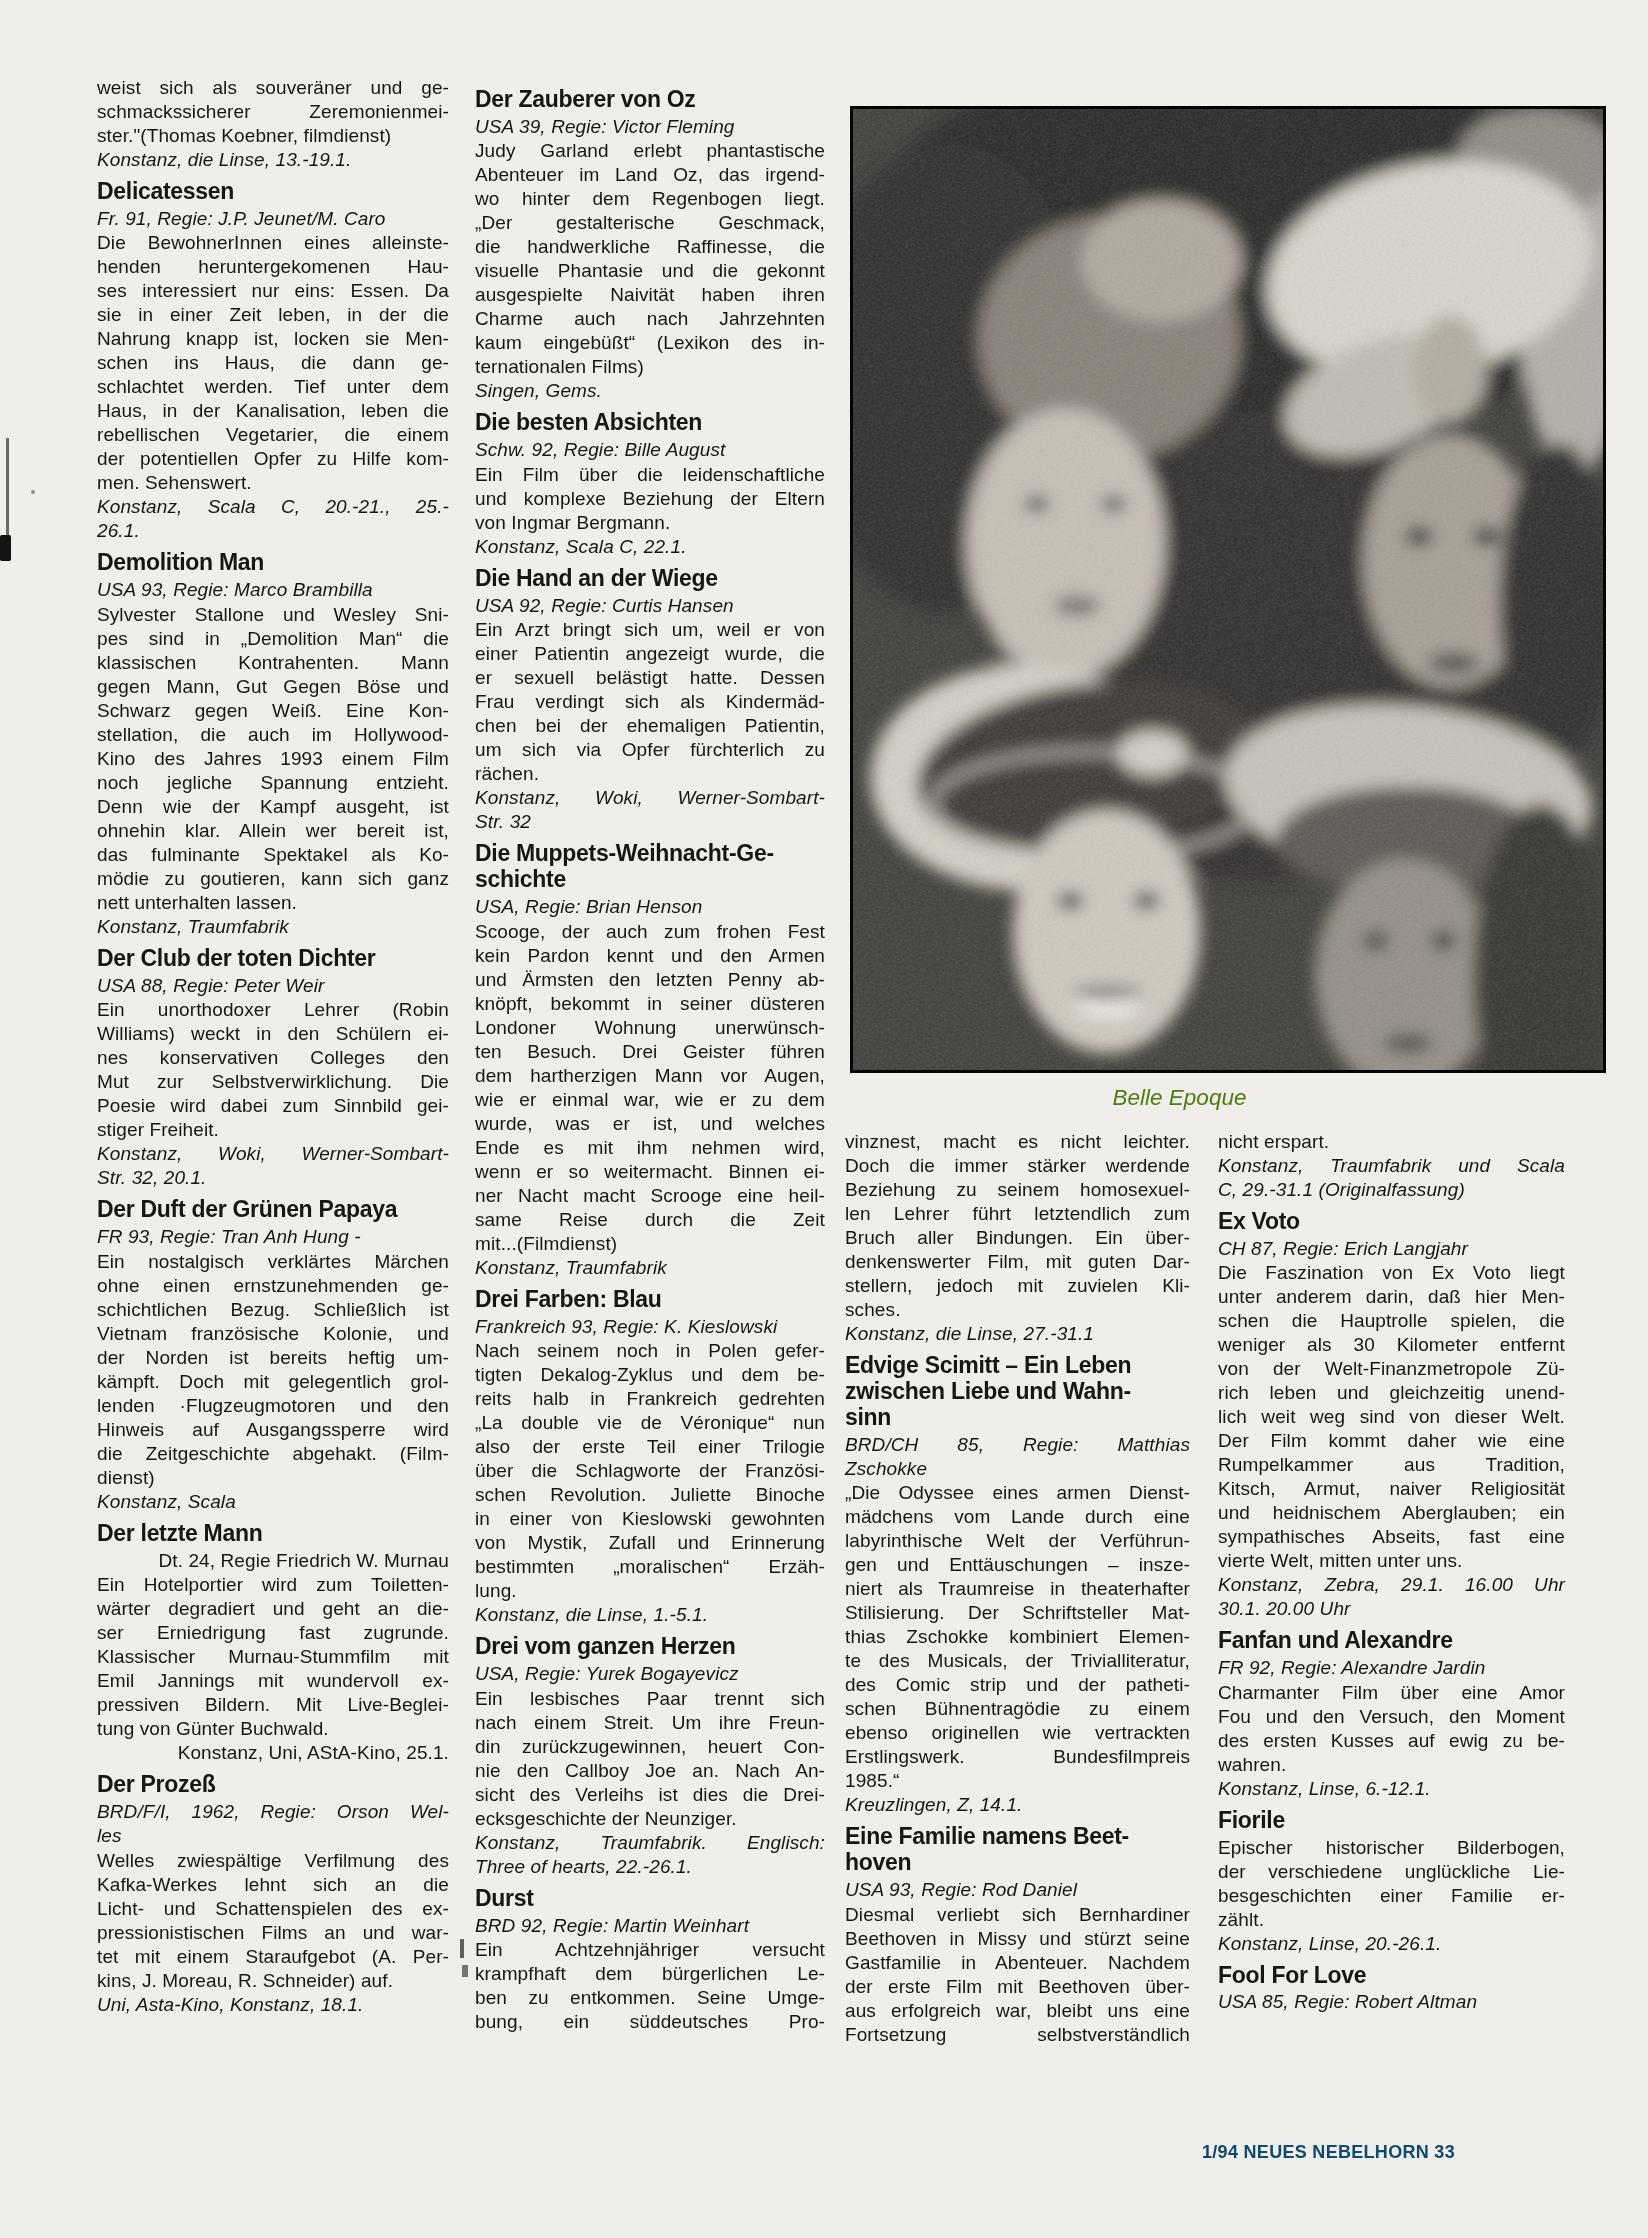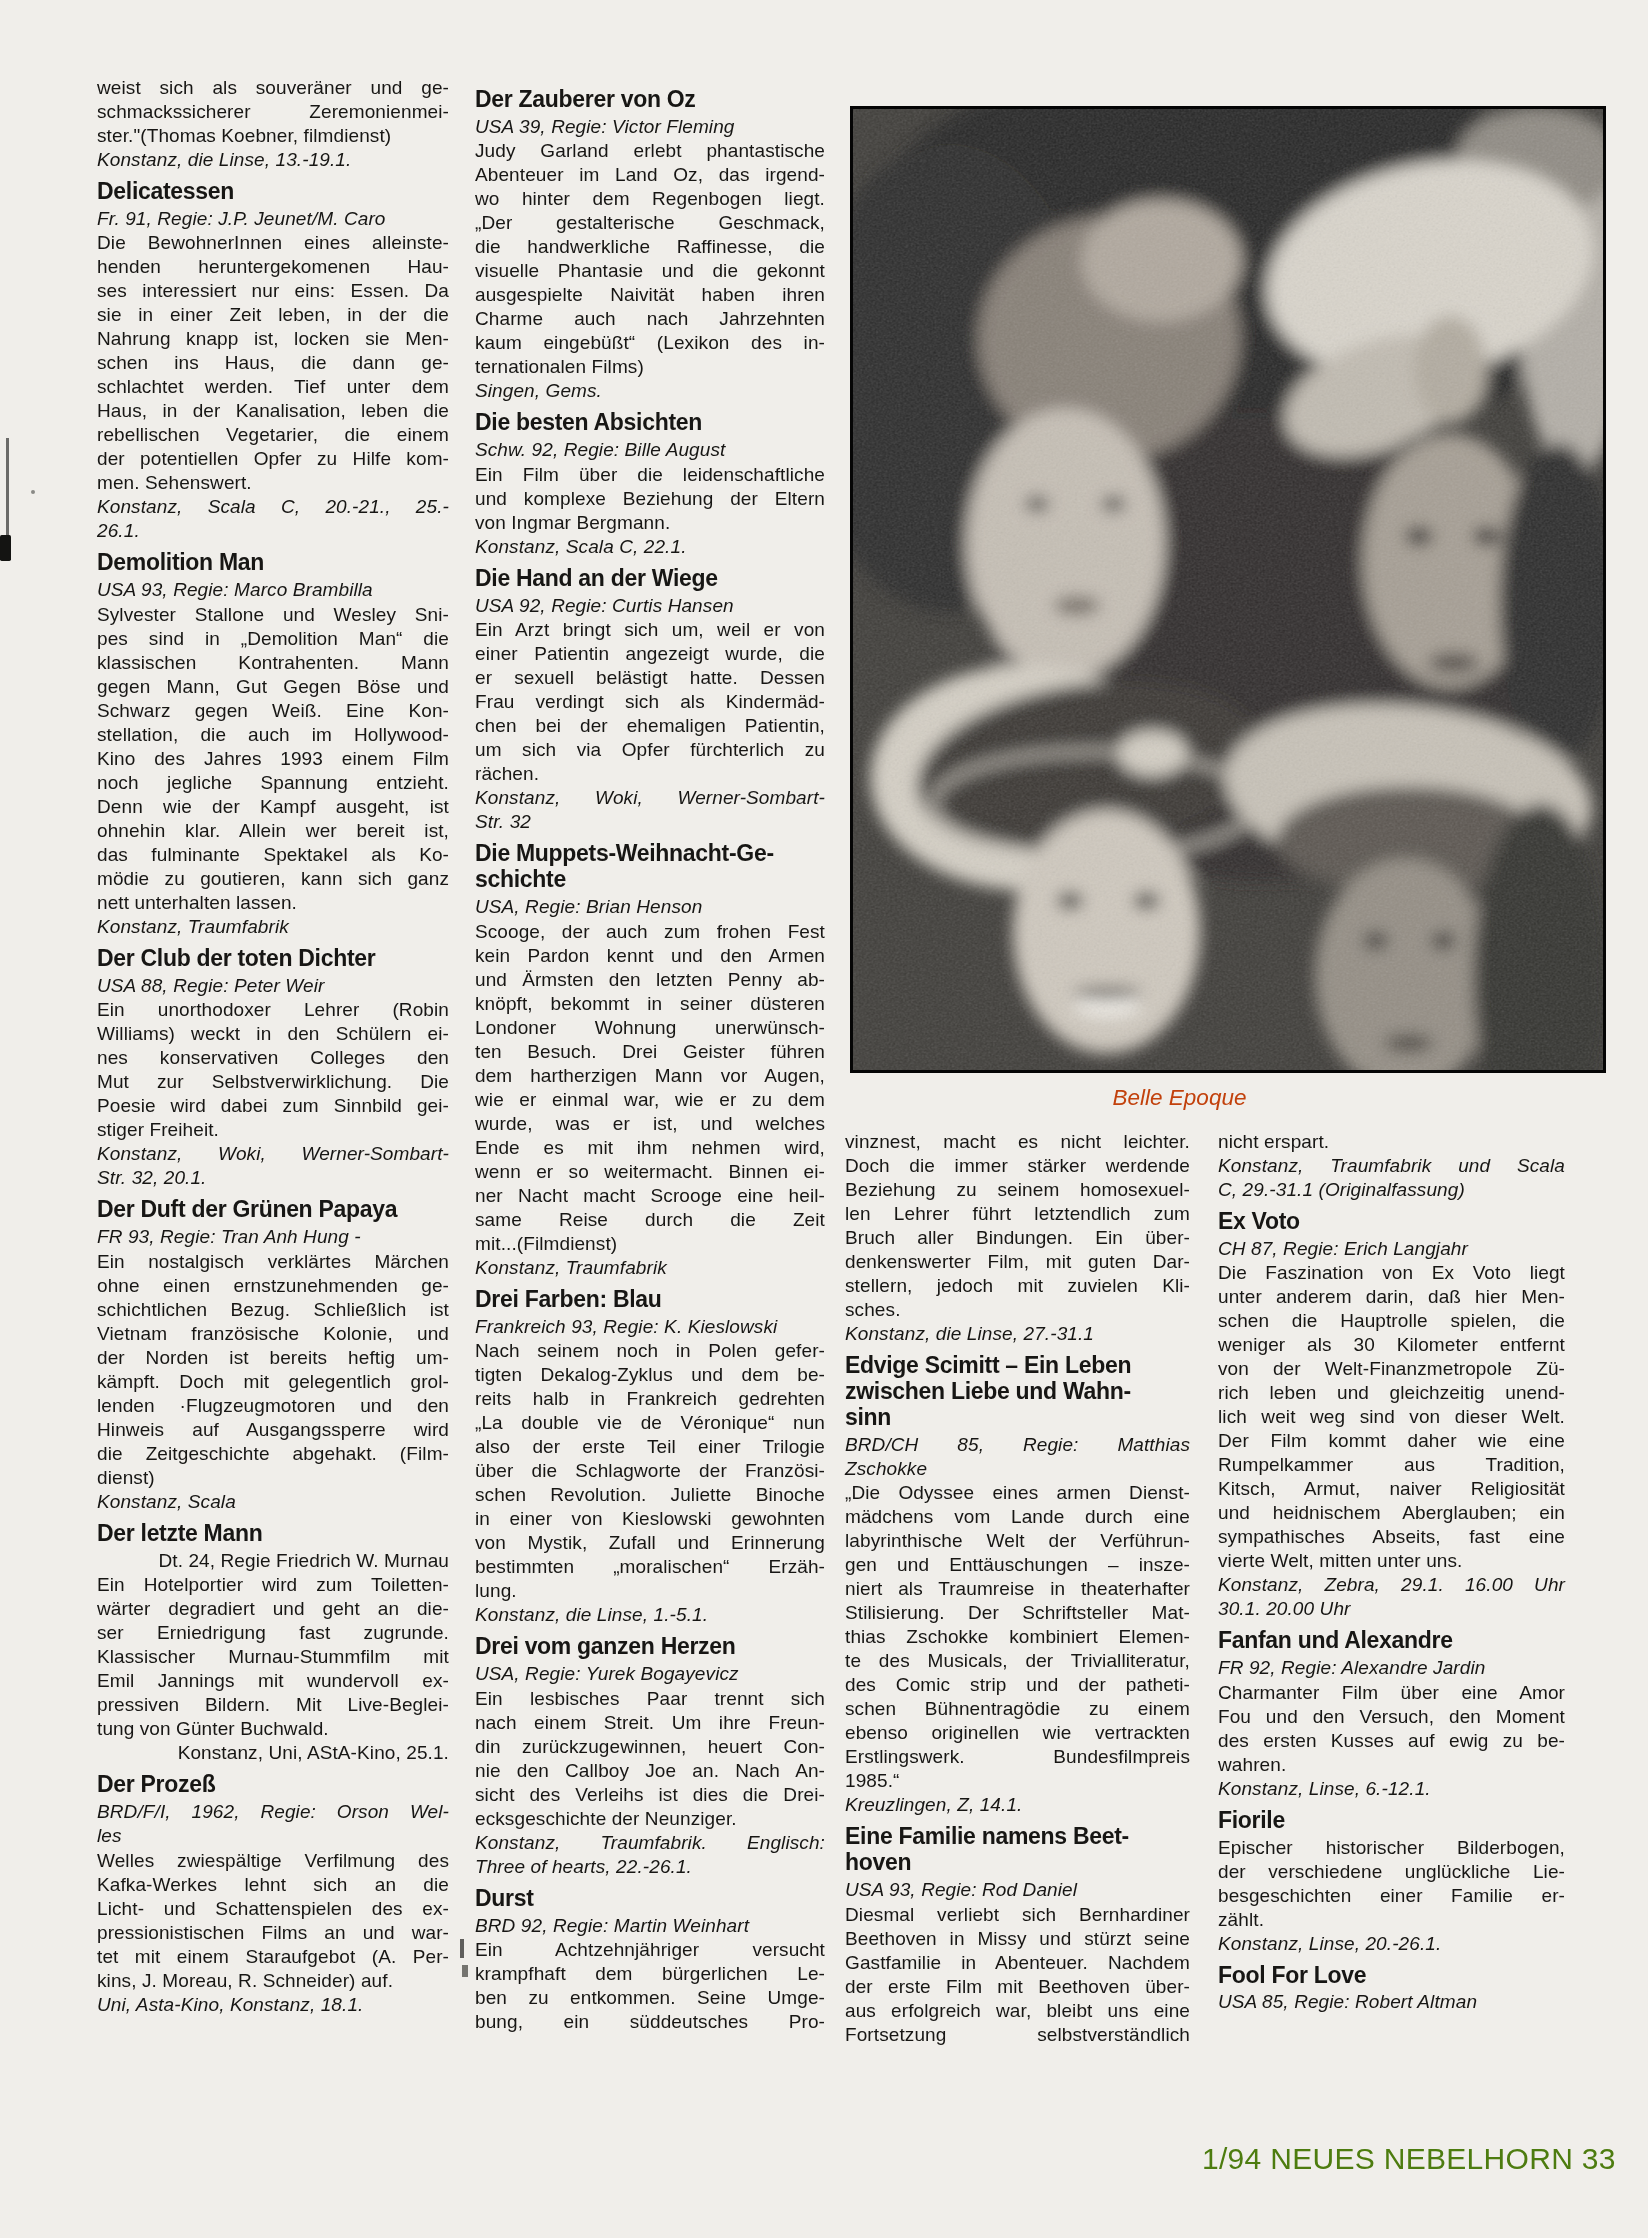--- a/index.html
+++ b/index.html
@@ -25,25 +25,25 @@
   .blk-c.roman .line,.blk-v.roman .line{font-style:normal;text-align:right;}
   .blk-c{margin-bottom:0.9px;}
   .blk-v{margin-bottom:1.7px;}
   .photo-frame{
     position:absolute;left:850px;top:106px;width:756px;height:967px;
     box-sizing:border-box;border:3.5px solid #050505;background:#3a3835;
   }
   .photo-frame svg{display:block;width:100%;height:100%;}
   .photo-caption{
     position:absolute;left:850px;top:1085px;width:659px;
-    text-align:center;font-style:italic;font-size:22.5px;line-height:26px;color:#c2410c;
+    text-align:center;font-style:italic;font-size:22.5px;line-height:26px;color:#4d7c0f;
   }
   .page-footer{
     position:absolute;left:1202px;top:2142px;
-    font-weight:400;font-size:30px;letter-spacing:0.3px;color:#4d7c0f;
+    font-weight:700;font-size:18px;letter-spacing:0.3px;color:#0c4a6e;
     white-space:nowrap;
   }
   .artifact{position:absolute;background:#20201e;}
   .a-line{left:6px;top:438px;width:2.6px;height:111px;background:#6b6a68;}
   .a-blob{left:0px;top:535px;width:11.3px;height:26px;background:#141412;border-radius:1.7px;}
   .a-dot{left:31px;top:490px;width:4.3px;height:4.3px;background:#8a8986;border-radius:50%;}
   .a-tick1{left:460px;top:1939px;width:4.3px;height:19px;background:#5f5e5c;}
   .a-tick2{left:462px;top:1965px;width:6px;height:12px;background:#75746f;}
 </style>
 </head>

